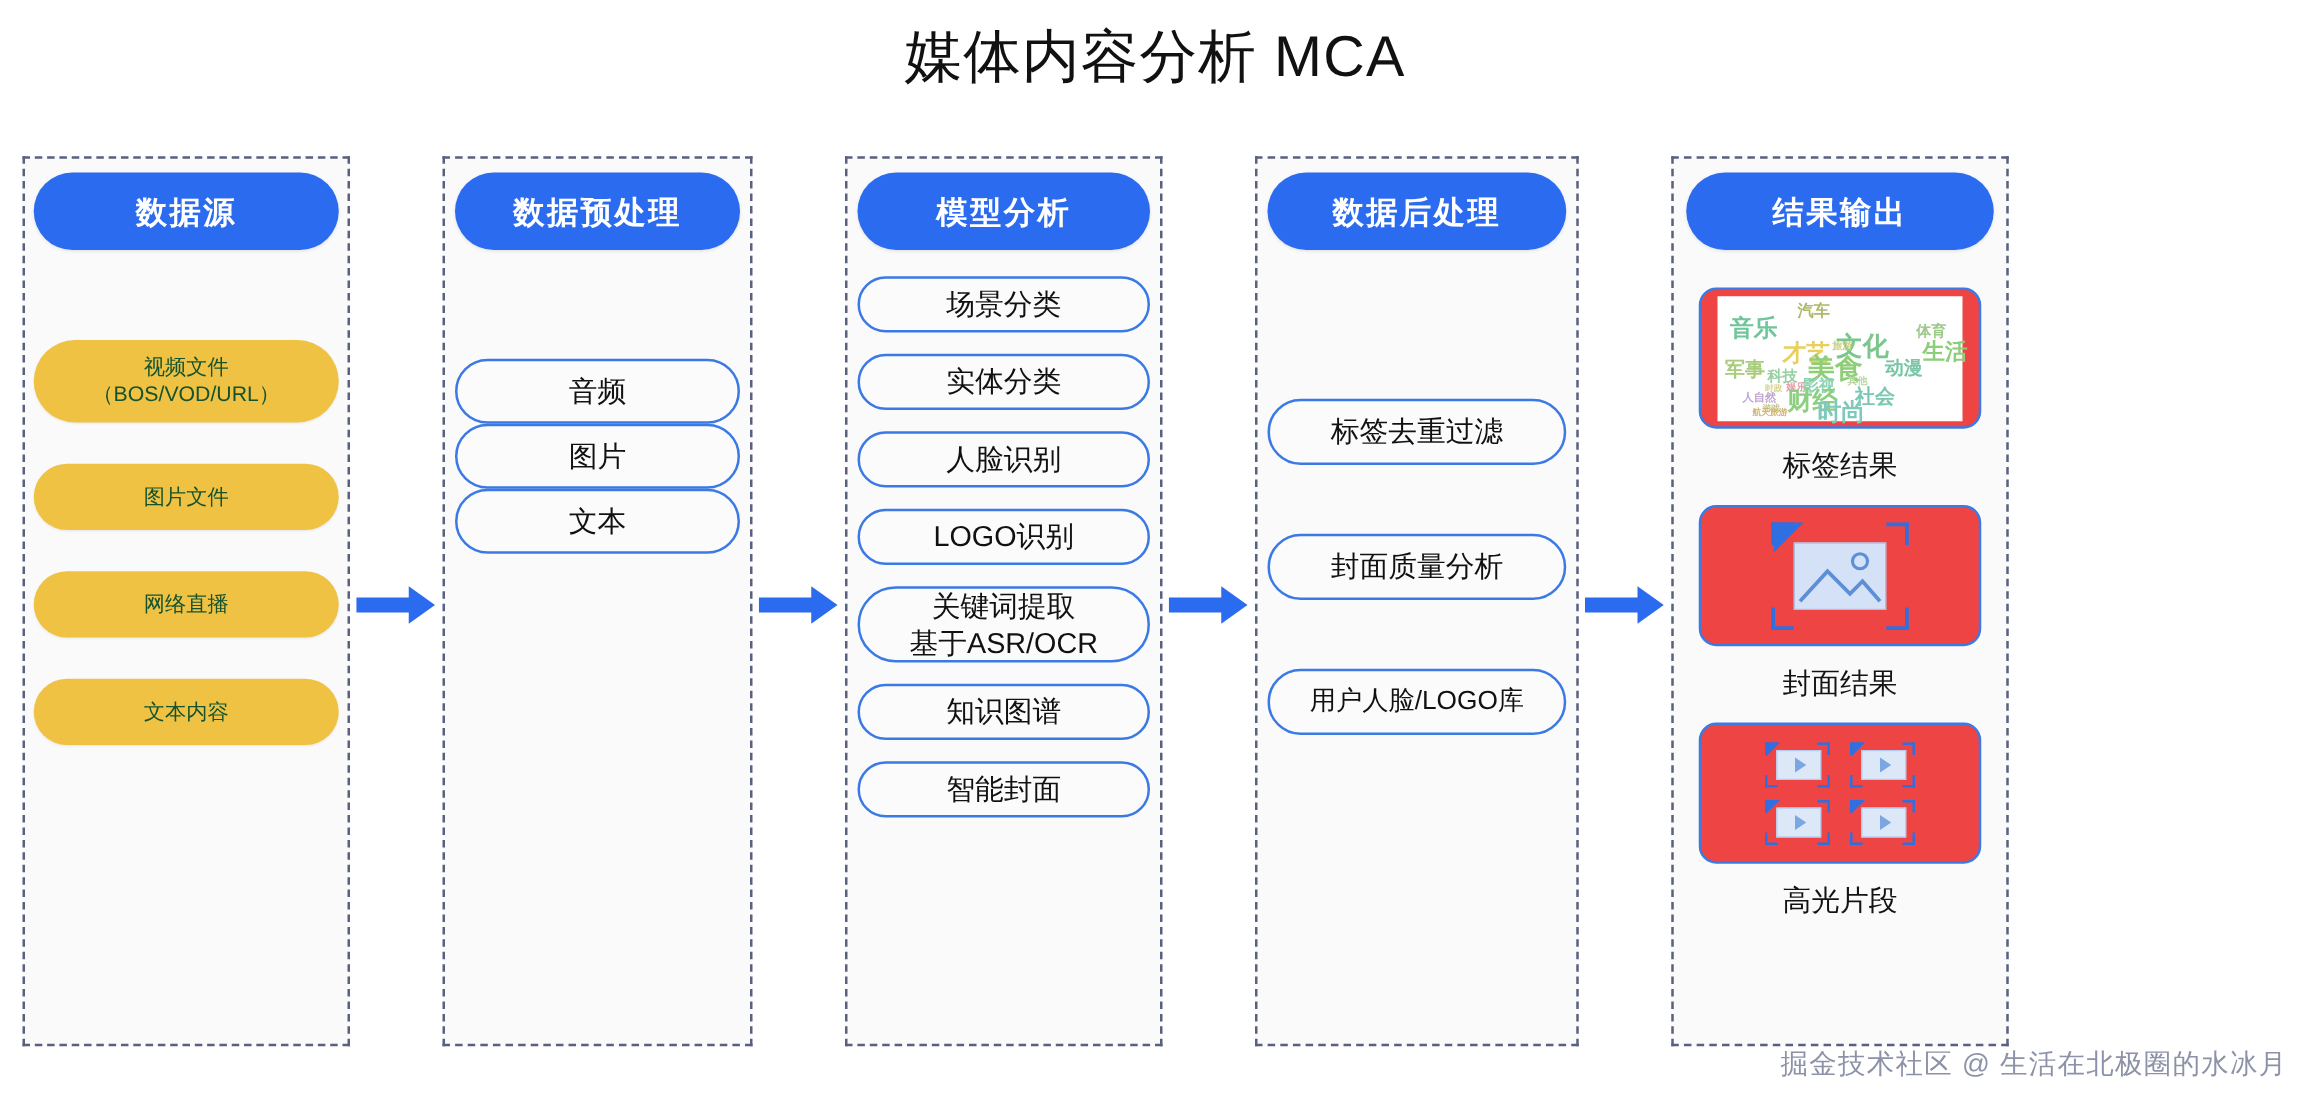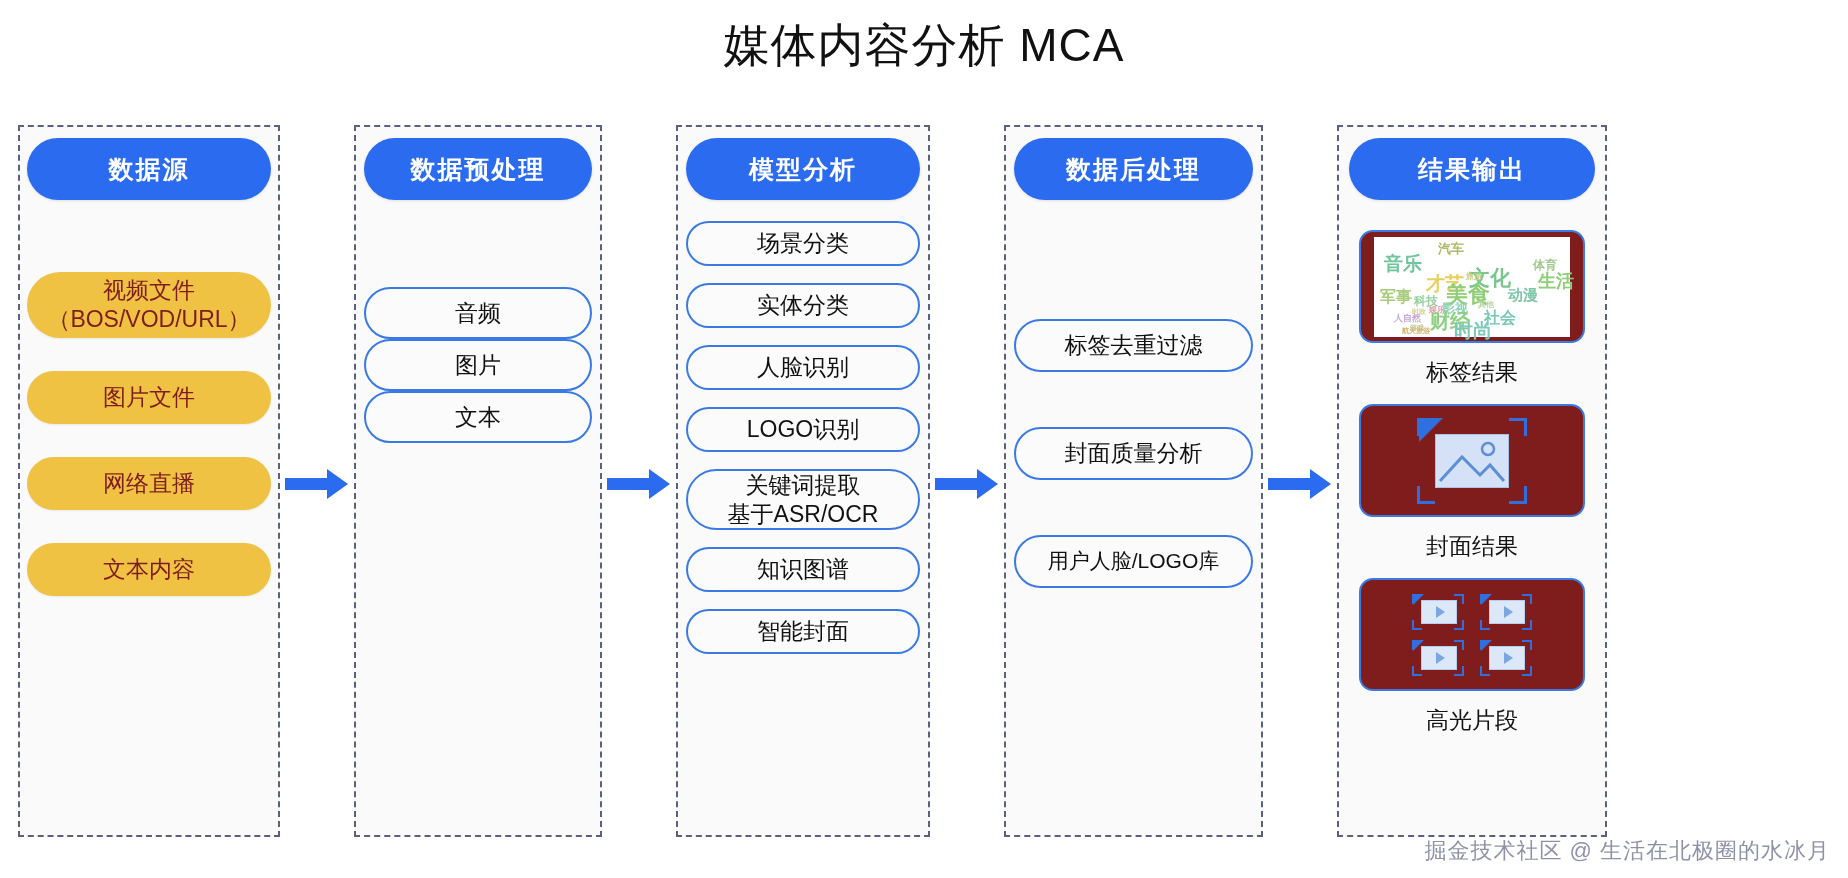--- a/index.html
+++ b/index.html
@@ -66,22 +66,22 @@
     width: 100%;
     display: flex;
     flex-direction: column;
     align-items: center;
     position: relative;
   }
   
   .pill-yellow {
     background: #f0c244;
     border-radius: 40px;
-    color: #7f1d1d;
-    font-size: 23px;
+    color: #14532d;
+    font-size: 17px;
     display: flex;
     align-items: center;
     justify-content: center;
     text-align: center;
     line-height: 1.28;
     box-shadow: 0 1px 2px rgba(0,0,0,.07);
   }
   .pill-outline {
     background: #fbfbfc;
     border: 2px solid #3b7ae4;
@@ -134,21 +134,21 @@
   #c4 .col-body { padding-top: 119px; gap: 55px; }
   #c4 .pill-outline { width: 239px; height: 53px; }
   #c4 .pill-outline.small { font-size: 21px; }
 
   
   #c5 .col-body { padding-top: 30px; gap: 10px; align-items: center; }
   .result-card {
     width: 226px;
     border: 2px solid #3b7ae4;
     border-radius: 14px;
-    background: #7f1d1d;
+    background: #ef4444;
     display: flex;
     align-items: center;
     justify-content: center;
     overflow: hidden;
   }
   .result-label {
     font-size: 23px;
     color: #131313;
     text-align: center;
     margin-top: 4px;

